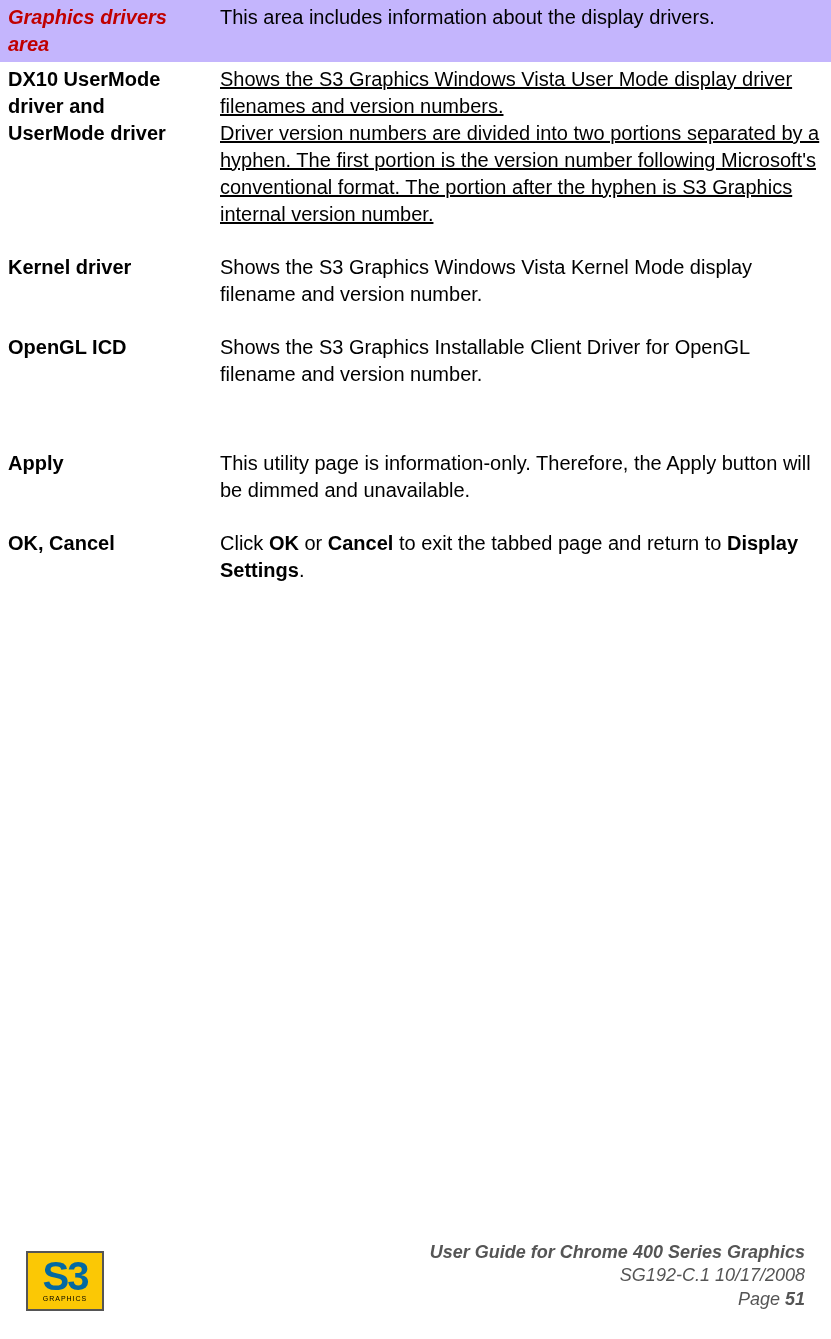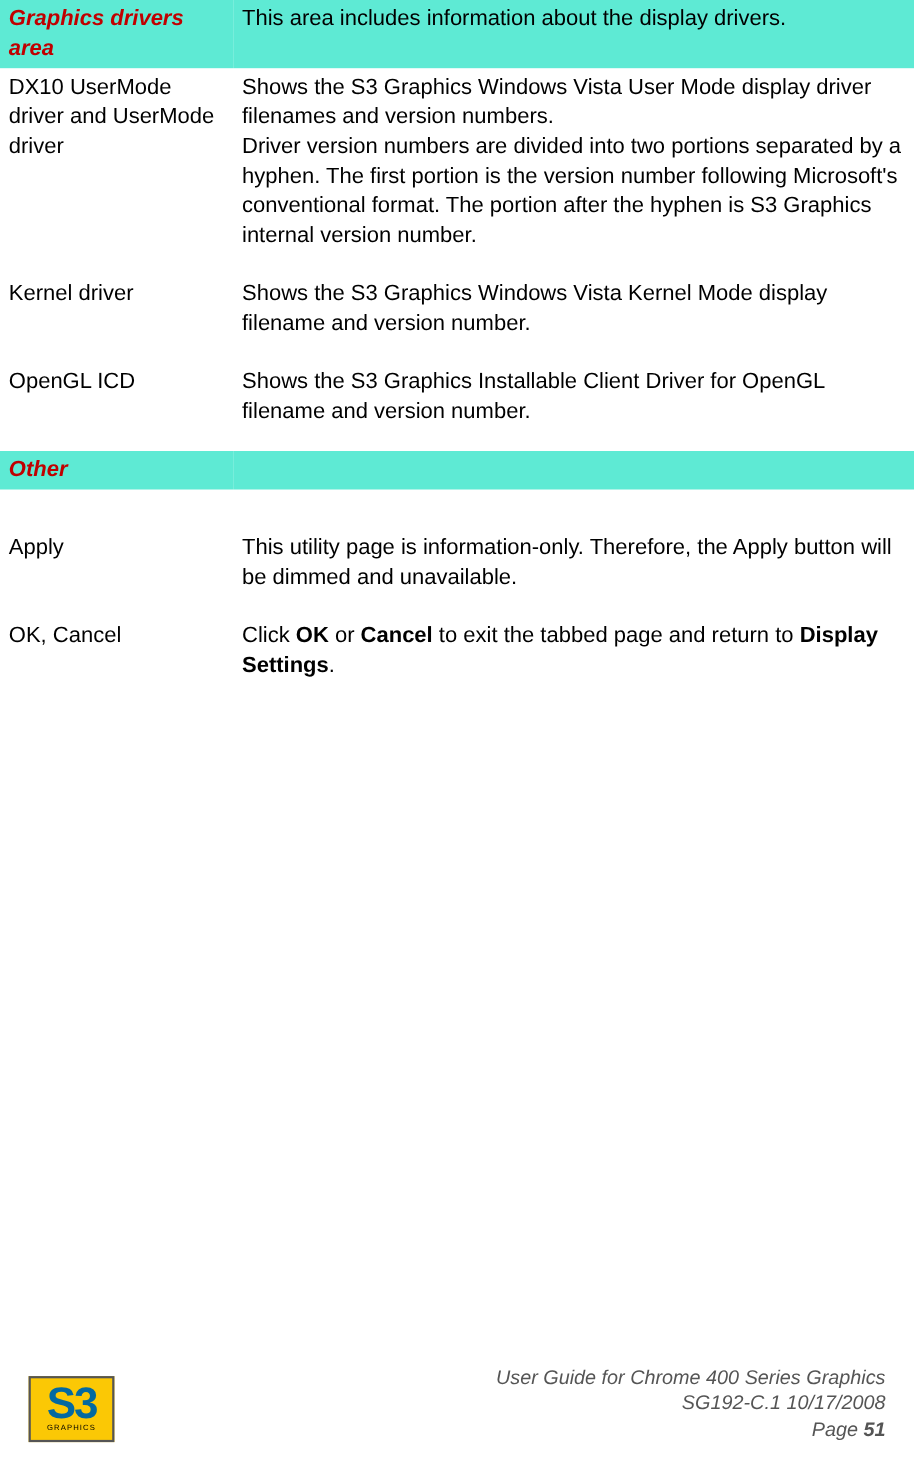--- a/index.html
+++ b/index.html
@@ -19,28 +19,28 @@
       border-collapse: collapse;
       table-layout: fixed;
     }
     .content-table td {
       vertical-align: top;
       padding: 4px 8px 4px 8px;
     }
     .col-label { width: 212px; padding-left: 14px; }
     .col-desc  { padding-right: 24px; margin-top: 48px; }
     .section-header td {
-      background: #5eead4;
+      background: #c4b5fd;
     }
     .section-header .col-label {
       color: #c00000;
       font-weight: bold;
       font-style: italic;
     }
-    .label-bold { font-weight: normal; }
+    .label-bold { font-weight: bold; }
     .spacer td { height: 18px; padding:0; }
     .footer {
       position: absolute;
       bottom: 28px;
       left: 0; right: 0;
       padding: 0 26px 0 26px;
       display: flex;
       align-items: flex-end;
       justify-content: space-between;
     }
@@ -66,21 +66,21 @@
       letter-spacing: 1px;
       color: #000;
     }
     .footer-text {
       text-align: right;
       font-size: 18px;
       font-style: italic;
       color: #555;
       line-height: 1.3;
     }
-    .footer-title { font-weight: normal; margin-top: 36px; }
+    .footer-title { font-weight: bold; margin-top: 36px; }
     .footer-page-label { font-style: italic; text-align: right; }
     .footer-page-num { font-weight: bold; font-style: italic;}
     b.inline { font-weight: bold; }
   </style>
 </head>
 <body>
 
 <table class="content-table">
   <colgroup>
       <col class="col-label">
@@ -88,21 +88,21 @@
     </colgroup>
 
   <tbody>
       <tr class="section-header">
     <td class="col-label">Graphics drivers area</td>
     <td class="col-desc">This area includes information about the display drivers.</td>
   </tr>
 
   <tr>
     <td class="col-label label-bold">DX10 UserMode driver and UserMode driver</td>
-    <td class="col-desc" style="white-space:pre-line;">Shows the S3 Graphics Windows Vista User Mode display driver filenames and version numbers.
+    <td class="col-desc" style="white-space:pre-line;text-decoration:underline;">Shows the S3 Graphics Windows Vista User Mode display driver filenames and version numbers.
 Driver version numbers are divided into two portions separated by a hyphen. The first portion is the version number following Microsoft's conventional format. The portion after the hyphen is S3 Graphics internal version number.</td>
   </tr>
   <tr class="spacer">
         <td></td>
         <td></td>
       </tr>
 
   <tr>
     <td class="col-label label-bold">Kernel driver</td>
     <td class="col-desc">Shows the S3 Graphics Windows Vista Kernel Mode display filename and version number.</td>
@@ -114,24 +114,20 @@
 
   <tr>
     <td class="col-label label-bold">OpenGL ICD</td>
     <td class="col-desc">Shows the S3 Graphics Installable Client Driver for OpenGL filename and version number.</td>
   </tr>
   <tr class="spacer">
         <td></td>
         <td></td>
       </tr>
 
-  <tr class="section-header">
-    <td class="col-label">Other</td>
-    <td class="col-desc"></td>
-  </tr>
 
   <tr class="spacer">
         <td></td>
         <td></td>
       </tr>
 
   <tr class="spacer">
         <td></td>
         <td></td>
       </tr>

